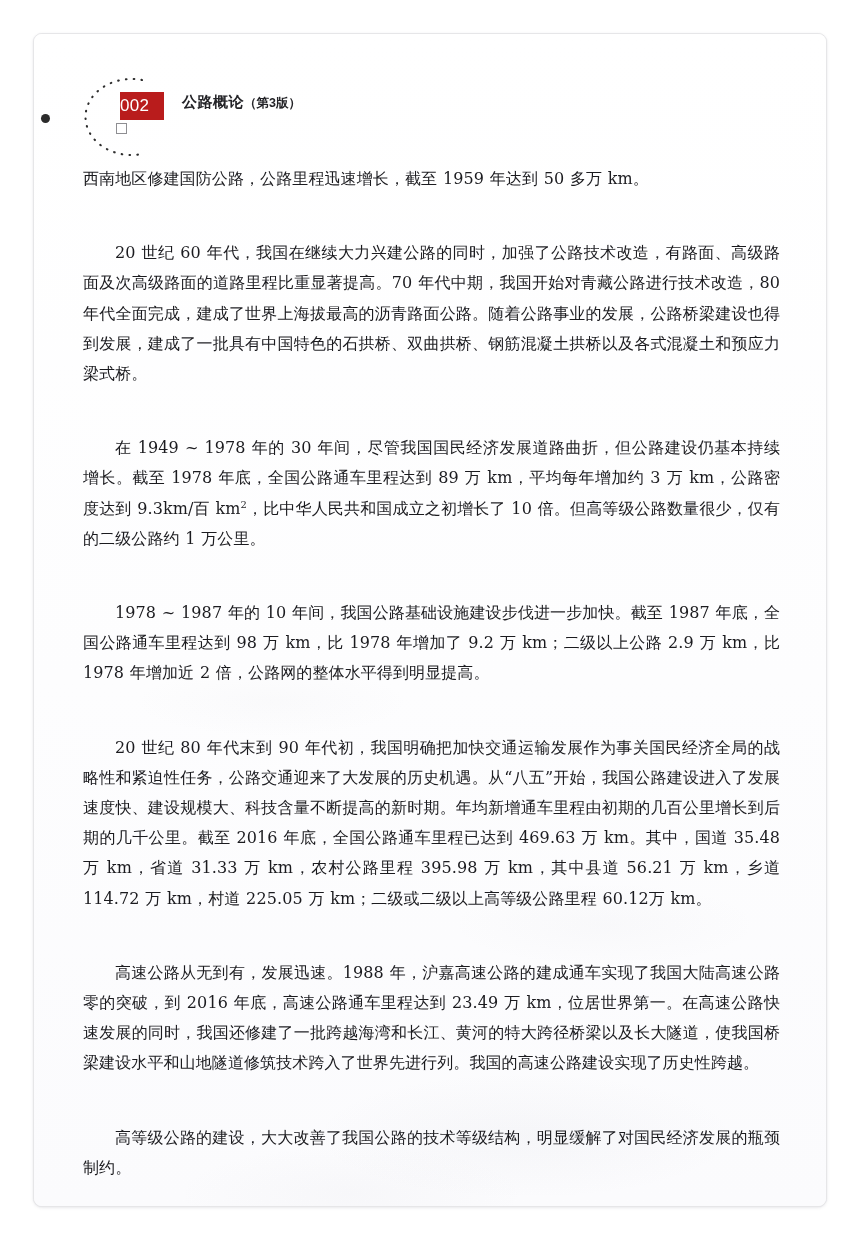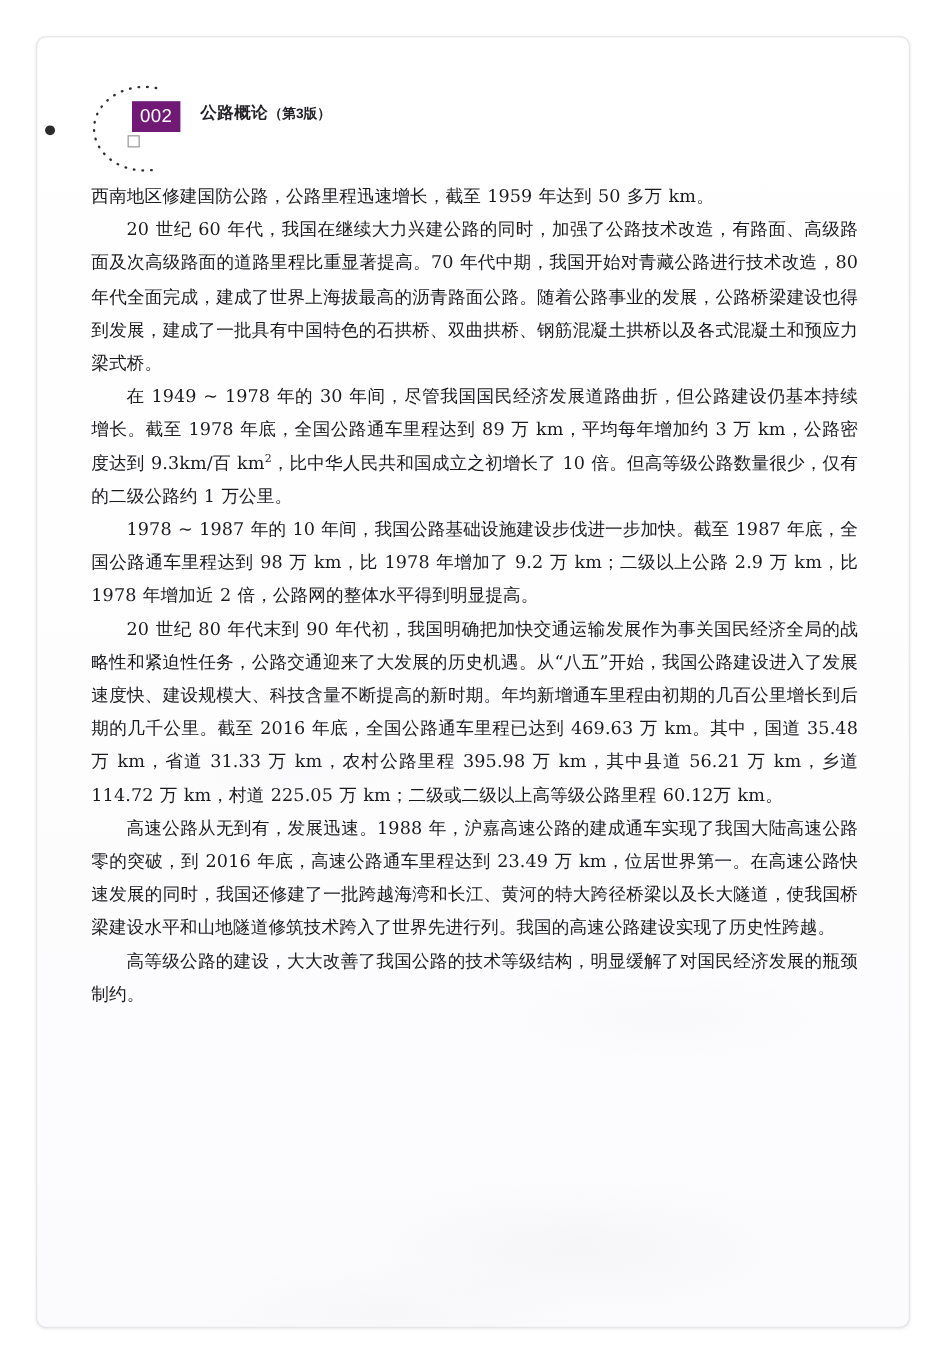--- a/index.html
+++ b/index.html
@@ -75,26 +75,26 @@
     border-radius: 50%;
     background: #2b2b2b;
   }
 
   .folio-box {
     position: absolute;
     left: 86px;
     top: 16px;
     width: 44px;
     height: 28px;
-    background: #701a75;
+    background: #b91c1c;
     color: #ffffff;
     font-family: "Liberation Sans", "DejaVu Sans", sans-serif;
     font-size: 17px;
     line-height: 28px;
-    text-align: center;
+    text-align: left;
     letter-spacing: 0.3px;
   }
 
   .folio-tick {
     position: absolute;
     left: 82px;
     top: 47px;
     width: 9px;
     height: 9px;
     border: 1px solid #8e8e92;
@@ -133,20 +133,21 @@
     line-height: 30.2px;
     color: #1b1b1f;
     text-align: justify;
     text-justify: inter-character;
     text-indent: 0;
     letter-spacing: 0.1px;
     word-spacing: 0.5px;
   }
   p.para.indent {
     text-indent: 2em;
+    margin-top: 44px;
   }
   p.para sup {
     font-size: 0.62em;
     vertical-align: super;
     line-height: 0;
   }
 </style>
 </head>
 <body>
 

